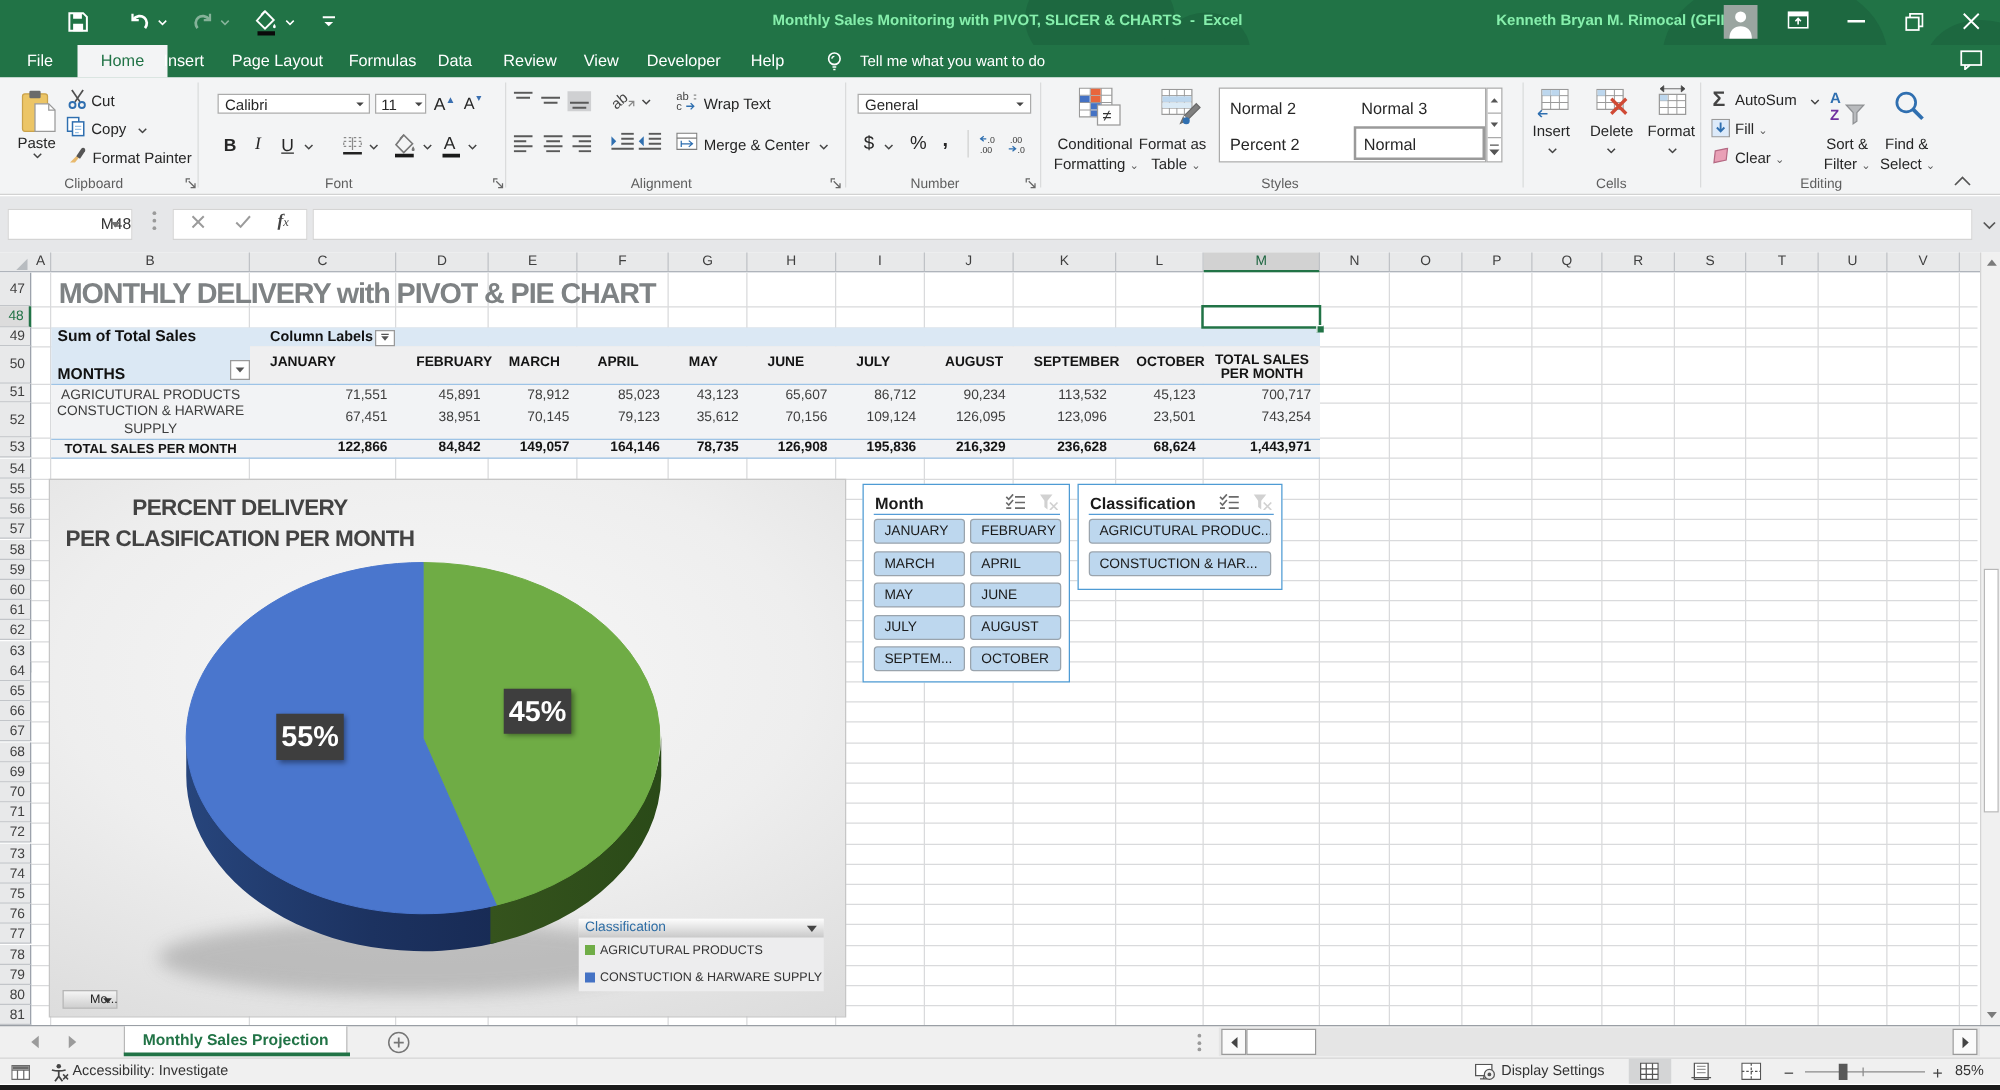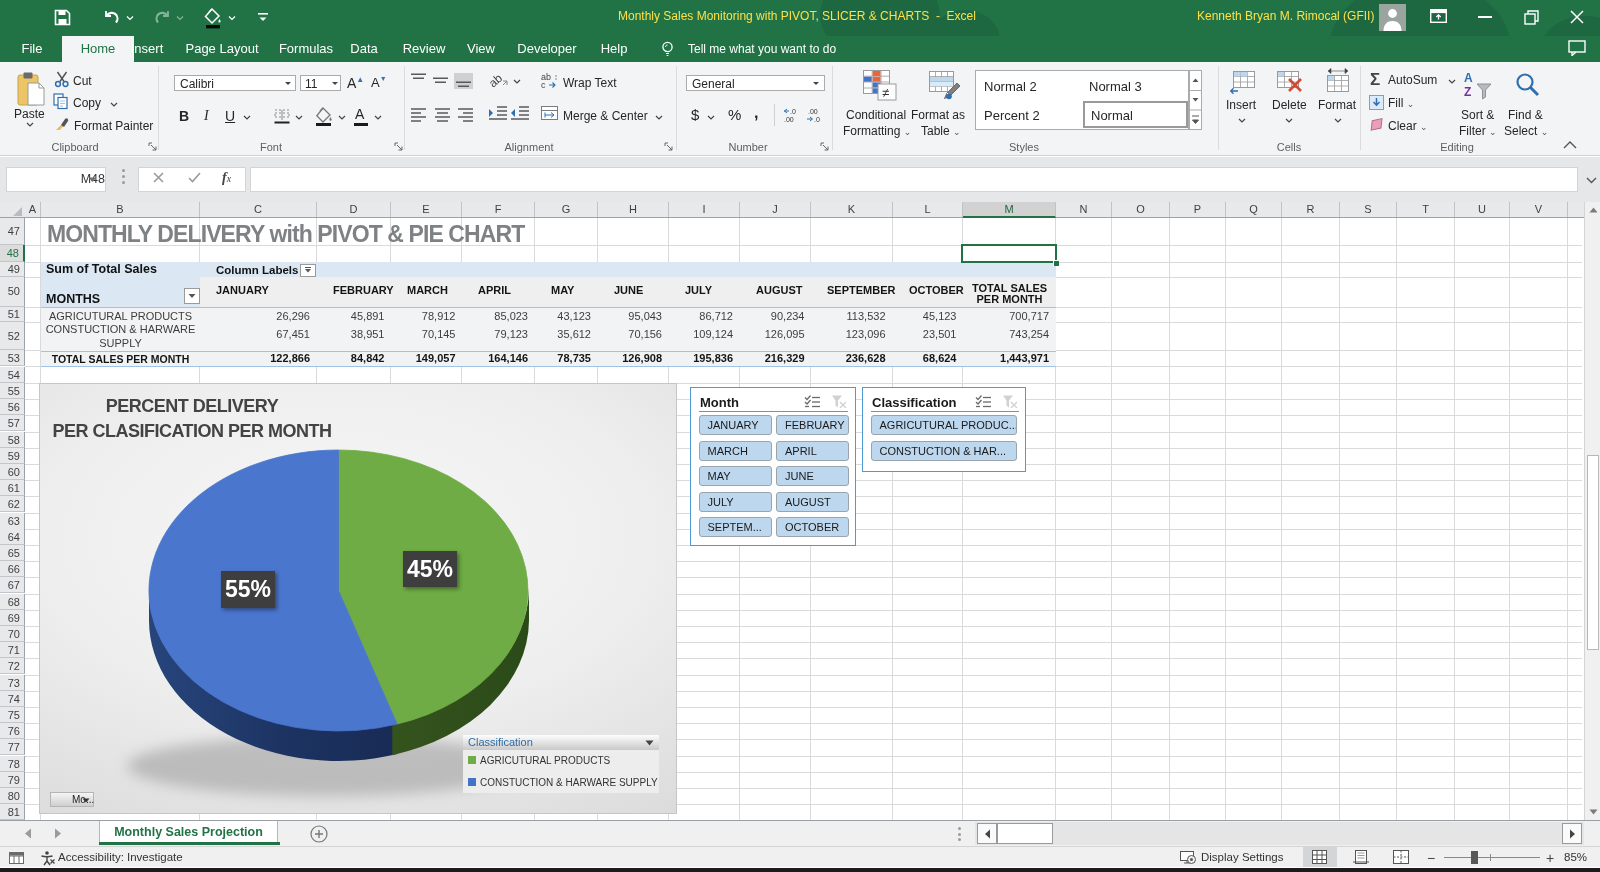--- a/index.html
+++ b/index.html
@@ -3,21 +3,21 @@
 <meta charset="utf-8">
 <style>
   * { margin:0; padding:0; box-sizing:border-box; }
   html,body { width:1600px; height:872px; overflow:hidden; }
   body { font-family:"Liberation Sans", sans-serif; }
   #app { position:relative; width:1600px; height:872px; background:#fff; overflow:hidden; }
   .abs { position:absolute; }
   
   #titlebar { position:absolute; left:0; top:0; width:1600px; height:36px; background:#217346; overflow:hidden; }
   .tb-deco { position:absolute; border-radius:50%; background:#1d6840; }
-  .ttext { position:absolute; top:9px; color:#fde047; font-size:13px; white-space:nowrap; }
+  .ttext { position:absolute; top:9px; color:#86efac; font-size:13px; white-space:nowrap;font-weight:bold; }
   
   #tabrow { position:absolute; left:0; top:36px; width:1600px; height:26px; background:#217346; }
   .rtab { position:absolute; top:0; height:26px; color:#fff; font-size:13px; line-height:26px; text-align:center; }
   #tab-home { background:#f3f4f5; color:#217346; }
   
   #ribbon { position:absolute; left:0; top:62px; width:1600px; height:94px; background:#f3f4f5; border-bottom:1px solid #d2d2d2; }
   .gsep { position:absolute; top:4px; height:84px; width:1px; background:#dadbdc; }
   .glabel { position:absolute; top:79px; font-size:11px; color:#5e5e5e; text-align:center; white-space:nowrap; }
   .dlg { position:absolute; top:80px; width:10px; height:10px; }
   .rbtxt { position:absolute; font-size:12px; color:#262626; white-space:nowrap; }
@@ -584,26 +584,26 @@
       <div class="pvh" style="left:510px;">MAY</div>
       <div class="pvh" style="left:573px;">JUNE</div>
       <div class="pvh" style="left:644px;">JULY</div>
       <div class="pvh" style="left:715px;">AUGUST</div>
       <div class="pvh" style="left:786px;">SEPTEMBER</div>
       <div class="pvh" style="left:868px;">OCTOBER</div>
       <div class="abs" style="left:922px;top:16px;width:93px;text-align:center;font-weight:bold;color:#141414;line-height:10.5px;padding-top:5px;">TOTAL SALES<br>PER MONTH</div>
       <div class="abs" style="left:0px;top:48px;width:159px;text-align:center;color:#3d3d3d;">AGRICUTURAL PRODUCTS</div>
       <div class="abs" style="left:0px;top:60px;width:159px;text-align:center;color:#3d3d3d;line-height:14px;">CONSTUCTION &amp; HARWARE<br>SUPPLY</div>
       <div class="abs" style="left:0px;top:91px;width:159px;text-align:center;color:#141414;font-weight:bold;font-size:10.5px;">TOTAL SALES PER MONTH</div>
-      <div class="pvn" style="left:159px;top:48px;width:117px;">26,296</div>
+      <div class="pvn" style="left:159px;top:48px;width:117px;">71,551</div>
       <div class="pvn" style="left:276px;top:48px;width:74.5px;">45,891</div>
       <div class="pvn" style="left:350.5px;top:48px;width:71px;">78,912</div>
       <div class="pvn" style="left:421.5px;top:48px;width:72.5px;">85,023</div>
       <div class="pvn" style="left:494px;top:48px;width:63px;">43,123</div>
-      <div class="pvn" style="left:557px;top:48px;width:71px;">95,043</div>
+      <div class="pvn" style="left:557px;top:48px;width:71px;">65,607</div>
       <div class="pvn" style="left:628px;top:48px;width:71px;">86,712</div>
       <div class="pvn" style="left:699px;top:48px;width:71.5px;">90,234</div>
       <div class="pvn" style="left:770px;top:48px;width:81.5px;">113,532</div>
       <div class="pvn" style="left:852px;top:48px;width:70.5px;">45,123</div>
       <div class="pvn" style="left:922.5px;top:48px;width:92.5px;">700,717</div>
       <div class="pvn" style="left:159px;top:66px;width:117px;">67,451</div>
       <div class="pvn" style="left:276px;top:66px;width:74.5px;">38,951</div>
       <div class="pvn" style="left:350.5px;top:66px;width:71px;">70,145</div>
       <div class="pvn" style="left:421.5px;top:66px;width:72.5px;">79,123</div>
       <div class="pvn" style="left:494px;top:66px;width:63px;">35,612</div>

